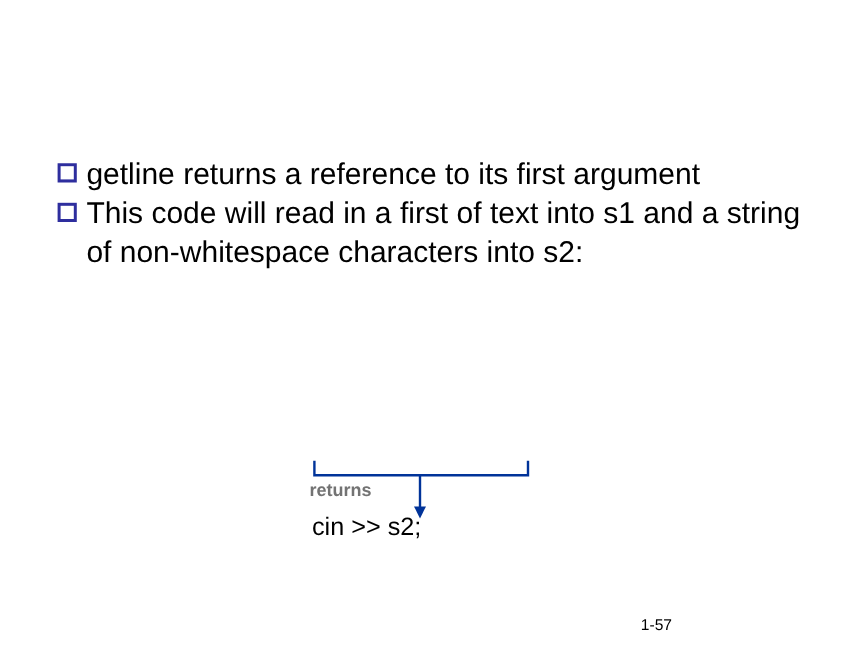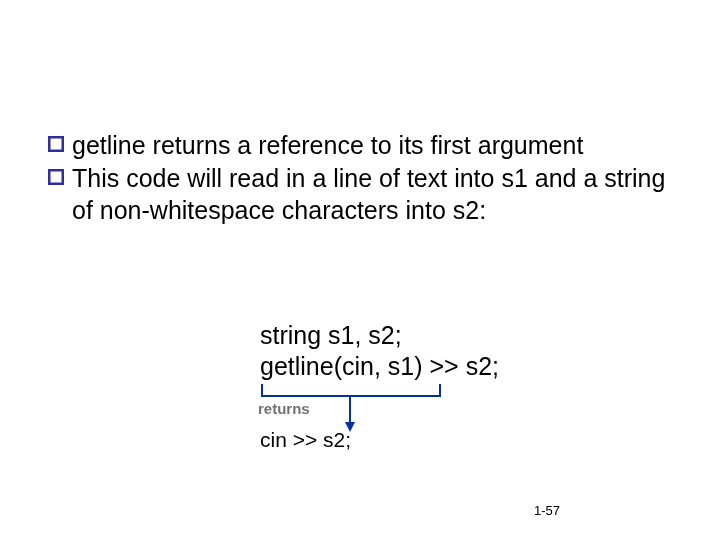--- a/index.html
+++ b/index.html
@@ -8,21 +8,21 @@
   .content { position: absolute; left: 48px; top: 130px; width: 624px; }
   .bullet { display: flex; align-items: flex-start; font-size: 25px; line-height: 1.25; margin-bottom: 2px; }
   .bullet .marker { width: 18px; height: 18px; margin-top: 6px; margin-right: 6px; flex-shrink: 0; }
   .bullet .marker svg { display: block; }
   .bullet .text { flex: 1; }
   .codeblock { position: absolute; left: 260px; top: 320px; font-size: 25px; font-family: "Trebuchet MS", "Arial", sans-serif; line-height: 1.25; }
   .arrow-wrap { position: absolute; left: 260px; top: 380px; width: 260px; height: 60px; }
   .arrow-wrap svg { position: absolute; left: 0; top: 0; }
   .returns-label { position: absolute; left: 258px; top: 400px; font-size: 15px; font-weight: bold; color: #737373; }
   .result-line { position: absolute; left: 260px; top: 428px; font-size: 21px; }
-  .page-num { position: absolute; right: 28px; bottom: 22px; font-size: 13px; color: #000; }
+  .page-num { position: absolute; right: 28px; bottom: 12px; font-size: 13px; color: #000; }
 </style>
 </head>
 <body>
 
 <div class="slide">
 
   <div class="content">
     <div class="bullet">
       <span class="marker">
         <svg width="16" height="16" viewBox="0 0 16 16">
@@ -30,28 +30,24 @@
           </svg>
       </span>
       <span class="text">getline returns a reference to its first argument</span>
     </div>
     <div class="bullet">
       <span class="marker">
         <svg width="16" height="16" viewBox="0 0 16 16">
             <rect x="1" y="1" width="14" height="14" fill="none" stroke="#2e2e9e" stroke-width="3"></rect>
           </svg>
       </span>
-      <span class="text">This code will read in a line of text into s1 and a string of non-whitespace characters into s2:</span>
+      <span class="text">This code will read in a first of text into s1 and a string of non-whitespace characters into s2:</span>
     </div>
   </div>
 
-  <div class="codeblock">
-    <div>string s1, s2;</div>
-    <div>getline(cin, s1) &gt;&gt; s2;</div>
-  </div>
 
   <div class="arrow-wrap">
     <svg width="260" height="60">
       <path d="M 2 4 L 2 16 L 180 16 L 180 4" fill="none" stroke="#003399" stroke-width="2"></path>
       <line x1="90" y1="16" x2="90" y2="46" stroke="#003399" stroke-width="2"></line>
       <polygon points="90,52 85,42 95,42" fill="#003399"></polygon>
     </svg>
   </div>
 
   <div class="returns-label">returns</div>

